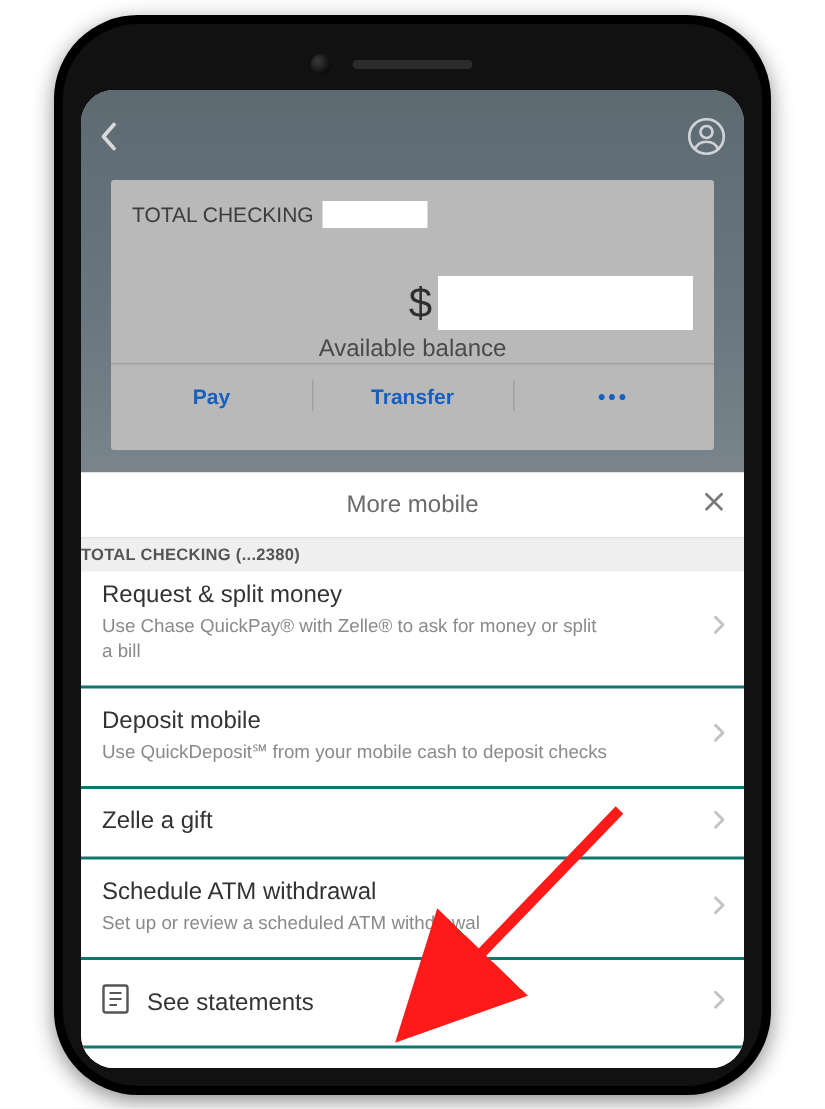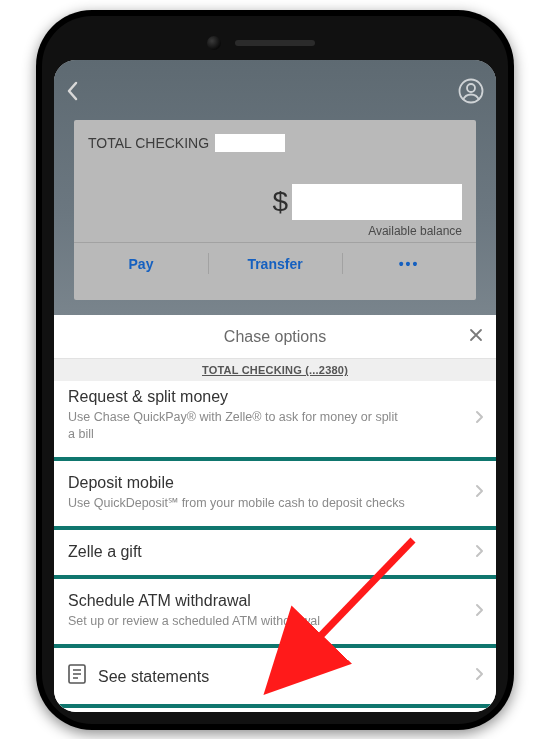--- a/index.html
+++ b/index.html
@@ -54,21 +54,21 @@
     padding: 14px 14px 0;
   }
   .card .row1 { display:flex; align-items:center; gap:6px; }
   .card .acctLabel { color:#3d3d3d; font-size:14px; }
   .card .mask { display:inline-block; }
   .wbox { background:#fff; }
   .wbox.name { width:70px; height:18px; }
   .balanceRow { margin-top: 32px; display:flex; justify-content:flex-end; align-items:center; gap:4px; }
   .dollar { color:#2f2f2f; font-size:28px; font-weight:400; }
   .wbox.amount { width:170px; height:36px; }
-  .avail { text-align:right; color:#4a4a4a; font-size:12px; margin-top:4px; }
+  .avail { text-align:center; color:#4a4a4a; font-size:16px; margin-top:4px; }
   .card-actions {
     position:absolute; left:0; right:0; bottom:16px; height:42px;
     border-top:1px solid #a2a2a2;
     display:flex;
   }
   .card-actions > div {
     flex:1; display:flex; align-items:center; justify-content:center;
     color:#1560c0; font-size:14px; font-weight:600; position:relative; cursor:pointer;
   }
   .card-actions > div + div::before {
@@ -77,24 +77,24 @@
   .dots { font-size:20px; line-height:0; letter-spacing:2px; }
 
   
   .sheet {
     position:absolute; top:255px; left:0; right:0; bottom:0; background:#fff;
     display:flex; flex-direction:column;
   }
   .sheet-head { height:44px; display:flex; align-items:center; justify-content:center; position:relative; border-bottom:1px solid #e2e2e2; }
   .sheet-head .title { color:#6a6a6a; font-size:16px; }
   .sheet-head .close { position:absolute; right:12px; top:50%; transform:translateY(-50%); color:#6a6a6a; cursor:pointer; }
-  .subhead { background:#efefef; color:#555; font-size:11px; font-weight:700; text-align:center; padding:5px 0; letter-spacing:.2px;text-decoration:underline; }
+  .subhead { background:#efefef; color:#555; font-size:11px; font-weight:700; padding:5px 0; letter-spacing:.2px; }
 
   .list { flex:1; overflow:hidden; }
-  .item { padding: 12px 40px 14px 14px; border-bottom:4px solid #0f766e; position:relative; cursor:pointer; }
+  .item { padding: 12px 40px 14px 14px; border-bottom:2px solid #0f766e; position:relative; cursor:pointer; }
   .item .t { color:#333; font-size:16px; line-height:1.2; }
   .item .d { color:#8a8a8a; font-size:12.5px; line-height:1.35; margin-top:3px; max-width: 340px; }
   .item .chev { position:absolute; right:12px; top:50%; transform:translateY(-50%); color:#bdbdbd; }
   .item.first { padding-top: 6px; }
   .item.statements { display:flex; align-items:center; gap:12px; padding-top:16px; padding-bottom:16px; }
   .item.statements .doc-icon { color:#555; }
   .item.statements .t { font-size:16px; }
 
   
   .arrow {
@@ -189,21 +189,21 @@
                 </div>
               <div class="dots">
                   <span>•••</span>
                 </div>
             </div>
           </div>
         </div>
 
         <div class="sheet">
           <div class="sheet-head">
-            <span class="title">Chase options</span>
+            <span class="title">More mobile</span>
             <span class="close">
               <svg width="16" height="16" viewBox="0 0 16 16">
                   <path stroke="#7a7a7a" stroke-width="1.8" stroke-linecap="round" d="M3 3l10 10M13 3 3 13"></path>
                 </svg>
             </span>
           </div>
           <div class="subhead">TOTAL CHECKING (...2380)</div>
 
           <div class="list">
 

